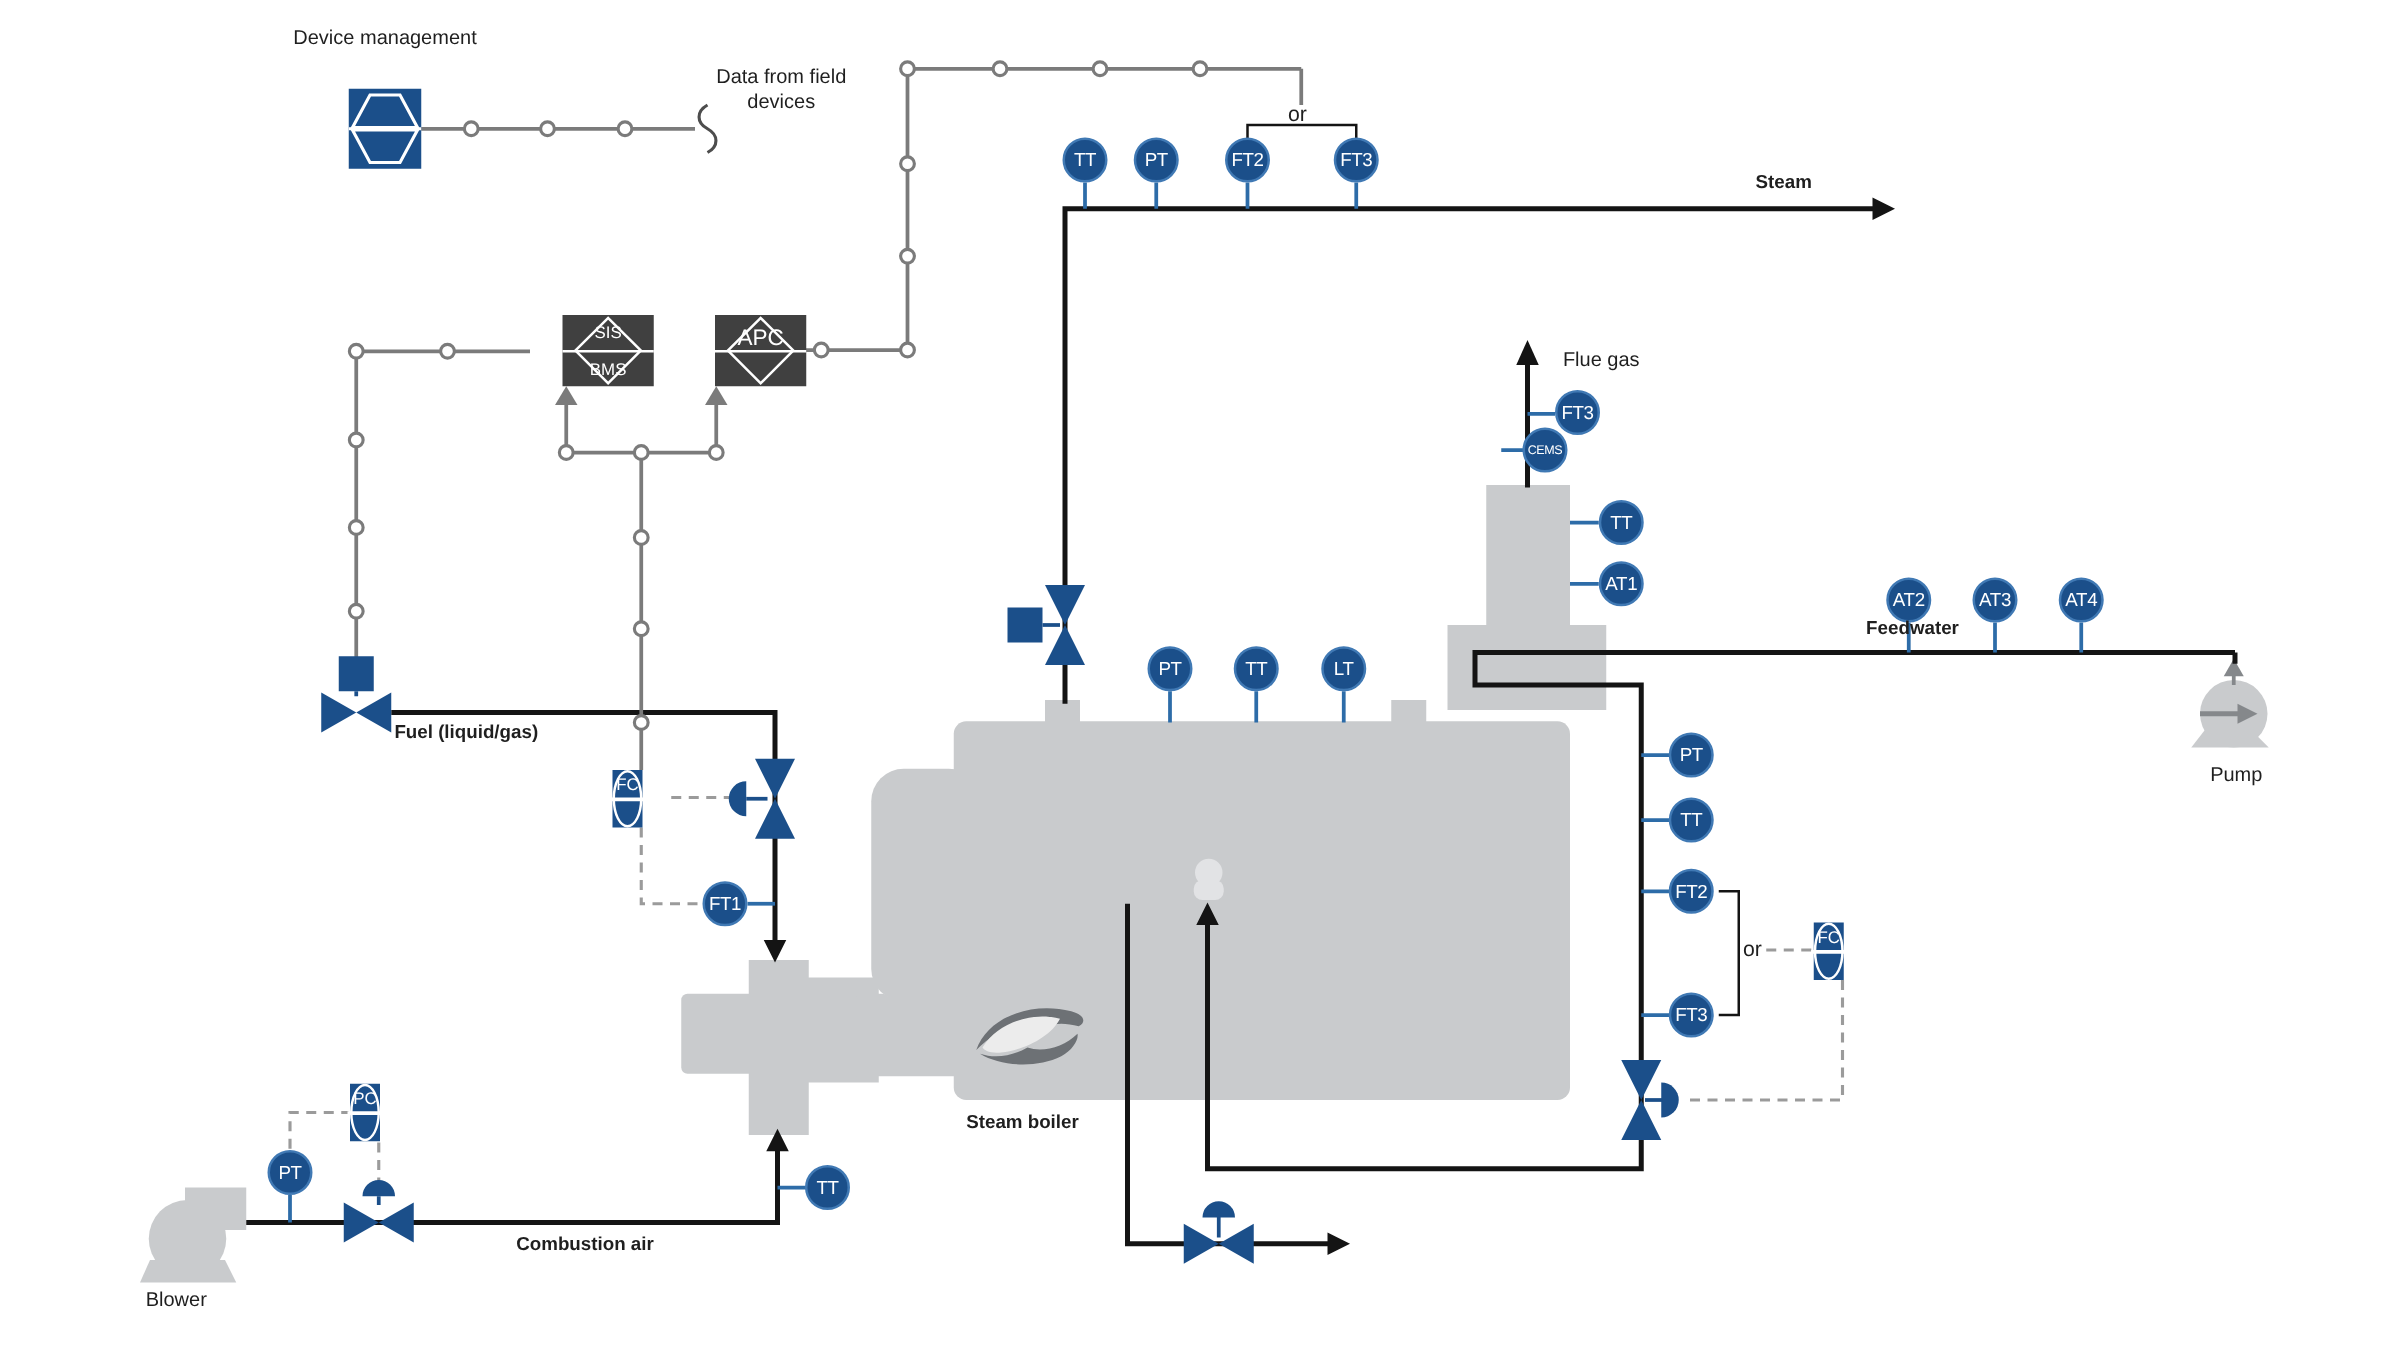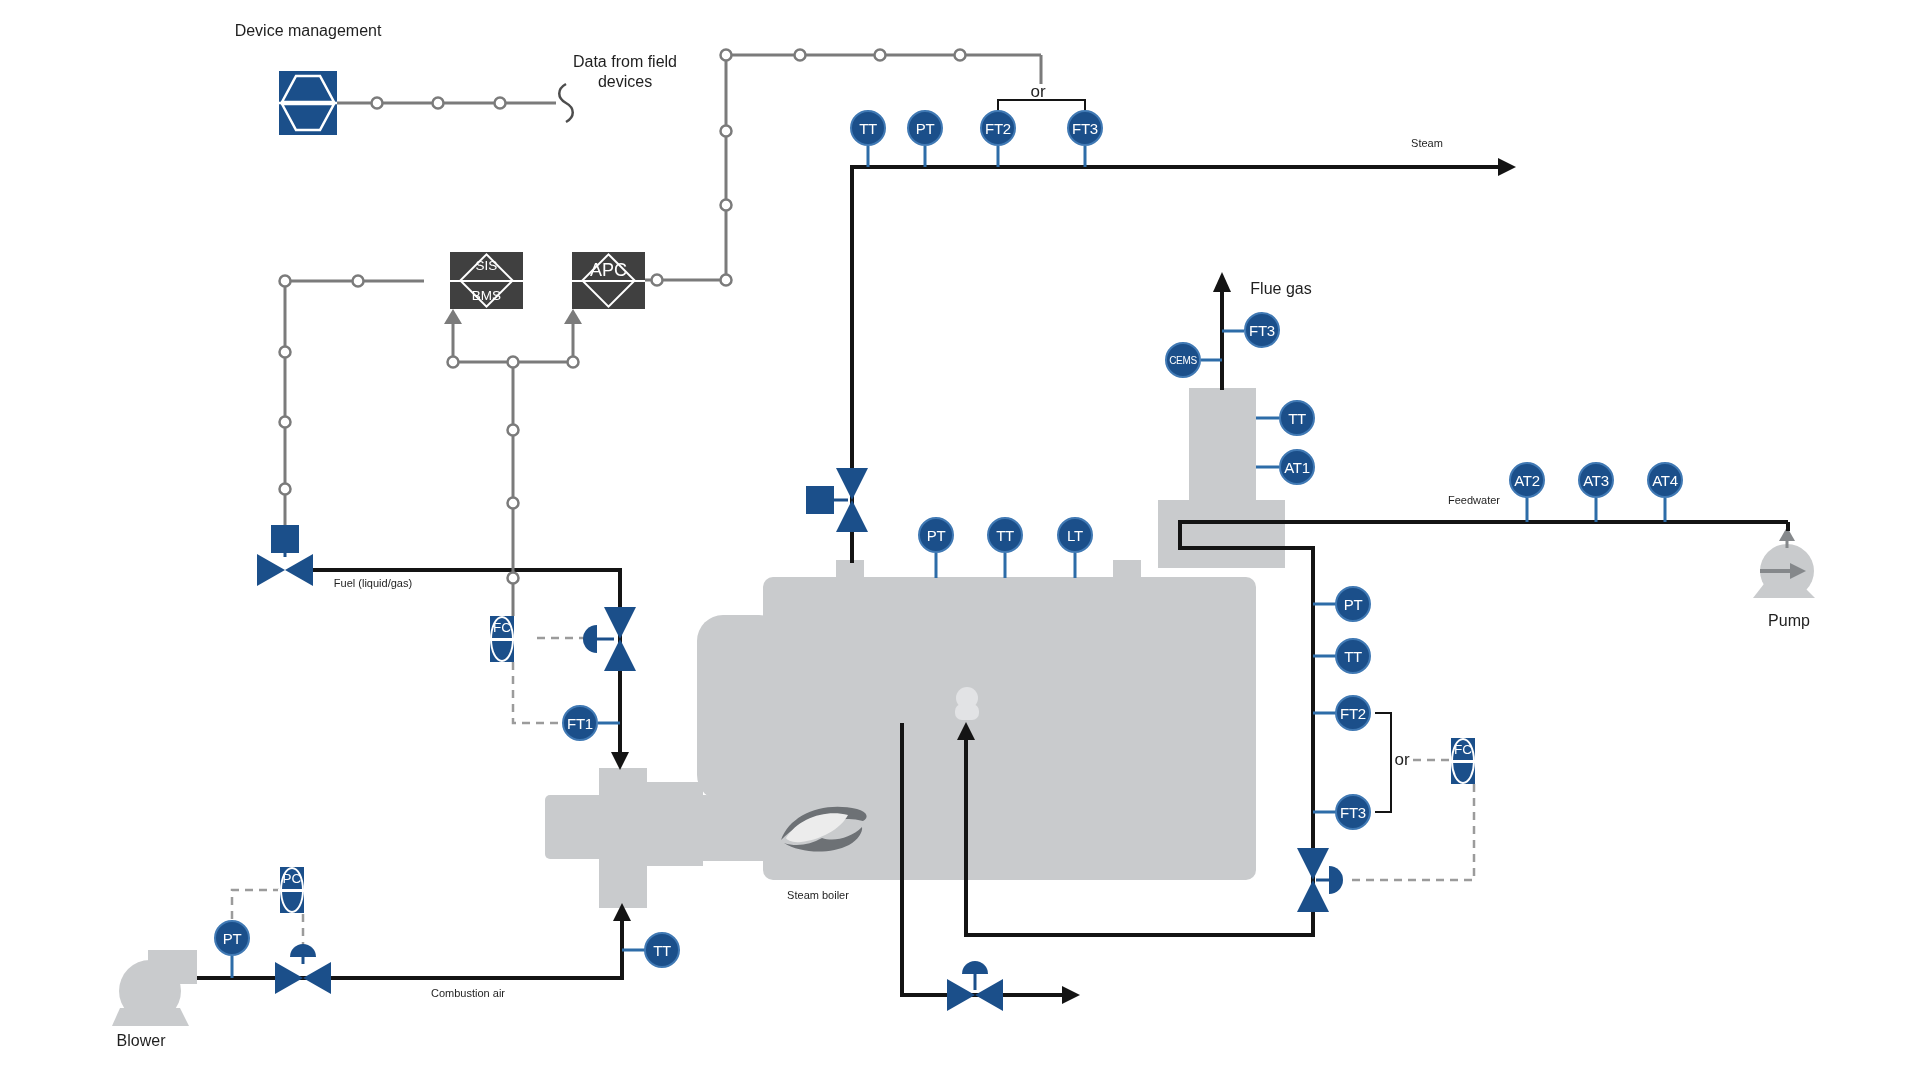--- a/index.html
+++ b/index.html
@@ -1,21 +1,21 @@
 <!DOCTYPE html>
 <html><head>
 <meta charset="utf-8">
 <style>
   html,body{margin:0;padding:0;background:#fff;}
   #stage{position:relative;width:1920px;height:1080px;background:#fff;overflow:hidden;
          font-family:"Liberation Sans",sans-serif;color:#1f1f1f;}
   #stage svg.layer{position:absolute;left:0;top:0;}
   .lbl{position:absolute;font-size:16px;line-height:1.25;text-align:center;transform:translateX(-50%);white-space:nowrap;}
   .lbl.wrap{white-space:normal;}
-  .lbl.bold{font-weight:400;font-size:11px;}
+  .lbl.bold{font-weight:700;font-size:15px;}
   .lbl.small{font-size:17px;}
   
   .inst{position:absolute;width:36px;height:36px;border-radius:50%;background:#1b4f8a;
         border:2px solid #4079b4;box-sizing:border-box;color:#fff;display:flex;align-items:center;
         justify-content:center;font-size:15px;letter-spacing:-0.3px;}
   .inst.tiny{font-size:10px;}
   
   .ctrl{position:absolute;width:24px;height:46px;background:#1b4f8a;}
   .ctrl::before{content:"";position:absolute;inset:0;border:2.5px solid #fff;border-radius:50%;box-sizing:border-box;}
   .ctrl::after{content:"";position:absolute;left:-2px;right:-2px;top:50%;height:2.5px;margin-top:-1px;background:#fff;}
@@ -229,21 +229,21 @@
   <div class="ctrl" style="left:1451px;top:738px">
     <span class="tag">FC</span>
   </div>
 
   <div class="inst" style="left:850px;top:110px">TT</div>
   <div class="inst" style="left:907px;top:110px">PT</div>
   <div class="inst" style="left:980px;top:110px">FT2</div>
   <div class="inst" style="left:1067px;top:110px">FT3</div>
 
   <div class="inst" style="left:1244px;top:312px">FT3</div>
-  <div class="inst tiny" style="left:1165px;top:342px">CEMS</div>
+  <div class="inst tiny" style="left:1218px;top:342px">CEMS</div>
   <div class="inst" style="left:1279px;top:400px">TT</div>
   <div class="inst" style="left:1279px;top:449px">AT1</div>
 
   <div class="inst" style="left:1509px;top:462px">AT2</div>
   <div class="inst" style="left:1578px;top:462px">AT3</div>
   <div class="inst" style="left:1647px;top:462px">AT4</div>
 
   <div class="inst" style="left:918px;top:517px">PT</div>
   <div class="inst" style="left:987px;top:517px">TT</div>
   <div class="inst" style="left:1057px;top:517px">LT</div>
@@ -256,21 +256,21 @@
   <div class="inst" style="left:562px;top:705px">FT1</div>
 
   <div class="inst" style="left:214px;top:920px">PT</div>
   <div class="inst" style="left:644px;top:932px">TT</div>
 
   <div class="lbl wrap" style="left:308px;top:21px;width:150px">Device management</div>
   <div class="lbl wrap" style="left:625px;top:52px;width:112px">Data from field devices</div>
   <div class="lbl bold" style="left:1427px;top:137px">Steam</div>
   <div class="lbl small" style="left:1038px;top:81px">or</div>
   <div class="lbl" style="left:1281px;top:279px">Flue gas</div>
-  <div class="lbl bold" style="left:1474px;top:494px">Feedwater</div>
+  <div class="lbl bold" style="left:1530px;top:494px">Feedwater</div>
   <div class="lbl" style="left:1789px;top:611px">Pump</div>
   <div class="lbl bold wrap" style="left:373px;top:577px;width:132px">Fuel (liquid/gas)</div>
   <div class="lbl small" style="left:1402px;top:749px">or</div>
   <div class="lbl bold" style="left:818px;top:889px">Steam boiler</div>
   <div class="lbl bold" style="left:468px;top:987px">Combustion air</div>
   <div class="lbl" style="left:141px;top:1031px">Blower</div>
 
 </div>
 
 </body></html>

